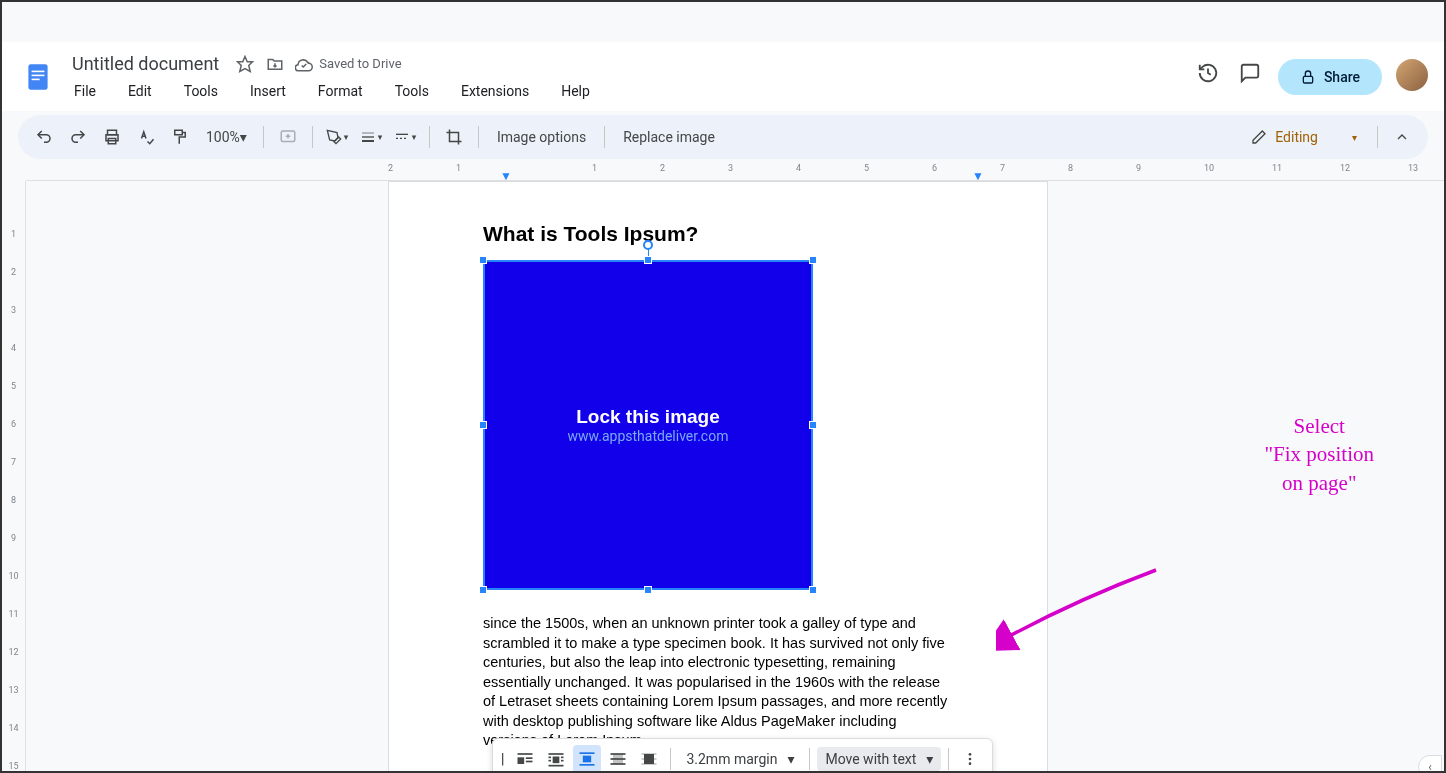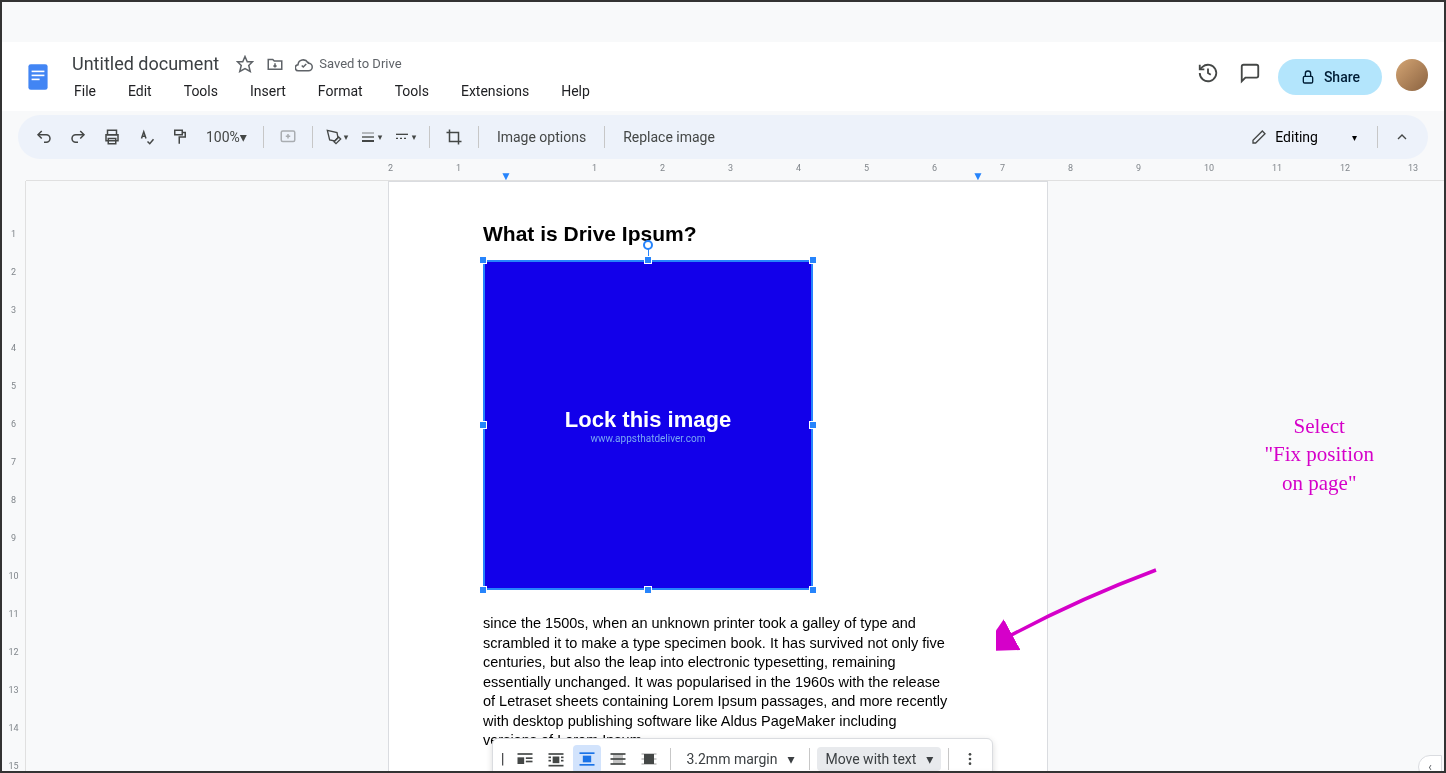--- a/index.html
+++ b/index.html
@@ -15,36 +15,36 @@
 .menu-row { display: flex; gap: 16px; margin-top: 2px; }
 .menu-item { font-size: 14px; color: #202124; padding: 4px 8px; cursor: pointer; border-radius: 4px; }
 .header-right { display: flex; align-items: flex-start; gap: 14px; }
 .share-btn { background: #b3e5fc; color: #001d35; padding: 10px 22px; border-radius: 40px; font-size: 14px; font-weight: 500; display: flex; align-items: center; gap: 8px; cursor: pointer; }
 .avatar { width: 32px; height: 32px; border-radius: 50%; background: linear-gradient(135deg,#d4a574,#8a6240); }
 .toolbar { background: #edf2fa; margin: 4px 16px 0; border-radius: 24px; padding: 4px 12px; display: flex; align-items: center; gap: 6px; height: 44px; }
 .tb-btn { width: 28px; height: 28px; display: flex; align-items: center; justify-content: center; border-radius: 4px; cursor: pointer; color: #444746; }
 .tb-sep { width: 1px; height: 22px; background: #c7c7c7; margin: 0 4px; }
 .zoom { font-size: 14px; color: #444746; padding: 0 6px; display: flex; align-items: center; cursor: pointer; }
 .tb-text-btn { font-size: 14px; color: #444746; padding: 4px 8px; cursor: pointer; border-radius: 4px; }
-.editing-btn { margin-left: auto; display: flex; align-items: center; gap: 8px; font-size: 14px; padding: 6px 10px; cursor: pointer; color: #000000; }
+.editing-btn { margin-left: auto; display: flex; align-items: center; gap: 8px; font-size: 14px; padding: 6px 10px; cursor: pointer; color: #a16207; }
 .dropdown-arrow { font-size: 10px; margin-left: 26px; }
 .workspace { position: relative; margin-top: 4px; height: calc(100% - 118px); background: #f8f9fa; }
 .ruler-h { position: absolute; top: 0; left: 24px; right: 0; height: 18px; background: #f8f9fa; border-bottom: 1px solid #e0e0e0; overflow: hidden; }
 .ruler-h-inner { position: absolute; left: 360px; display: flex; font-size: 9px; color: #80868b; }
 .ruler-tick { width: 68px; position: relative; text-align: left; padding-left: 2px; }
 .ruler-v { position: absolute; left: 0; top: 18px; bottom: 0; width: 24px; background: #f8f9fa; border-right: 1px solid #e0e0e0; }
 .ruler-v-inner { position: absolute; top: 10px; font-size: 9px; color: #80868b; width: 100%; }
 .ruler-vtick { height: 38px; text-align: center; }
 .page { position: absolute; left: 386px; top: 18px; width: 660px; height: 740px; background: #fff; border: 1px solid #dadce0; }
 .page-content { padding: 40px 94px 0 94px; }
 .doc-heading { font-size: 21px; font-weight: 700; color: #000; margin-bottom: 14px; font-family: Arial, sans-serif; }
 .img-wrap { position: relative; width: 330px; height: 330px; }
 .sel-img { width: 100%; height: 100%; background: #1200ea; display: flex; flex-direction: column; align-items: center; justify-content: center; border: 2px solid #2684fc; }
-.img-text { color: #fff; font-size: 22px; font-weight: 700; font-family: Arial; }
-.img-sub { color: #7aa8f3; font-size: 10px; }
+.img-text { color: #fff; font-size: 19px; font-weight: 700; font-family: Arial; }
+.img-sub { color: #7aa8f3; font-size: 14px; }
 .handle { position: absolute; width: 8px; height: 8px; background: #2684fc; border: 1px solid #fff; }
 .h-tl { top: -4px; left: -4px; } .h-tr { top: -4px; right: -4px; }
 .h-bl { bottom: -4px; left: -4px; } .h-br { bottom: -4px; right: -4px; }
 .h-tm { top: -4px; left: 50%; margin-left: -4px; } .h-bm { bottom: -4px; left: 50%; margin-left: -4px; }
 .h-ml { top: 50%; left: -4px; margin-top: -4px; } .h-mr { top: 50%; right: -4px; margin-top: -4px; }
 .rotate-handle { position: absolute; top: -20px; left: 50%; margin-left: -5px; width: 10px; height: 10px; border: 2px solid #2684fc; background: #fff; border-radius: 50%; }
 .rotate-line { position: absolute; top: -12px; left: 50%; width: 1px; height: 10px; background: #2684fc; }
 .body-text { font-size: 14.5px; line-height: 1.35; color: #000; font-family: Arial; margin-top: 24px; }
 .image-toolbar { position: absolute; left: 490px; top: 575px; background: #fff; border: 1px solid #dadce0; border-radius: 6px; box-shadow: 0 2px 6px rgba(0,0,0,.15); padding: 6px 8px; display: flex; align-items: center; gap: 3px; z-index: 5; }
 .wrap-btn { width: 28px; height: 28px; display: flex; align-items: center; justify-content: center; border-radius: 4px; cursor: pointer; }
@@ -259,21 +259,21 @@
         <div class="ruler-vtick">12</div>
         <div class="ruler-vtick">13</div>
         <div class="ruler-vtick">14</div>
         <div class="ruler-vtick">15</div>
         <div class="ruler-vtick">16</div>
       </div>
   </div>
 
   <div class="page">
     <div class="page-content">
-      <div class="doc-heading">What is Drive Ipsum?</div>
+      <div class="doc-heading">What is Tools Ipsum?</div>
       <div class="img-wrap">
         <div class="rotate-line"></div>
         <div class="rotate-handle"></div>
         <div class="sel-img">
           <div class="img-text">Lock this image</div>
           <div class="img-sub">www.appsthatdeliver.com</div>
         </div>
         <div class="handle h-tl"></div>
         <div class="handle h-tm"></div>
         <div class="handle h-tr"></div>

